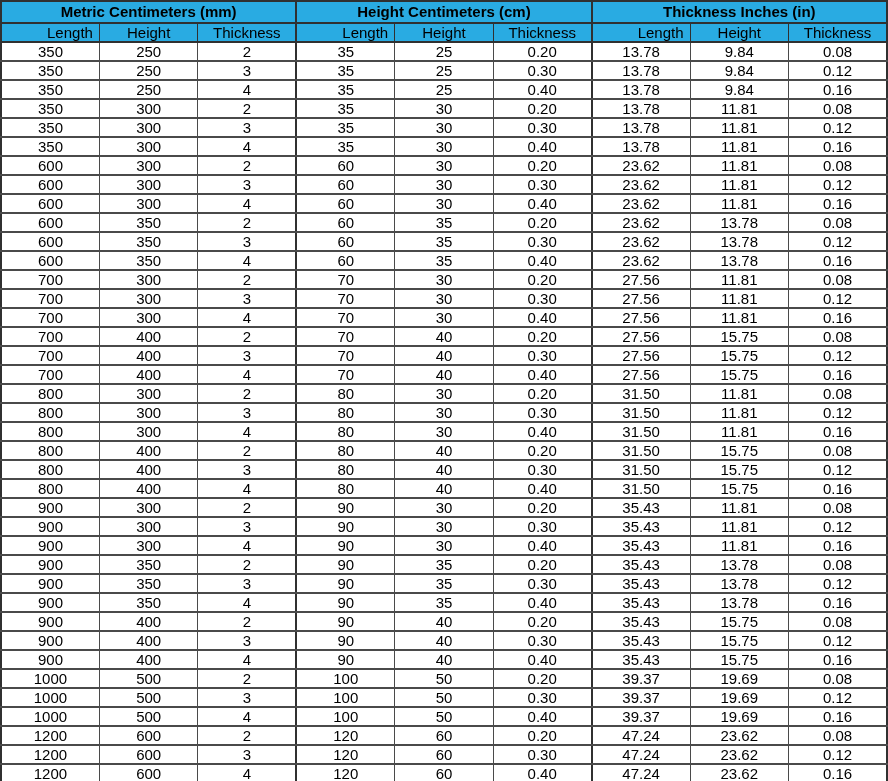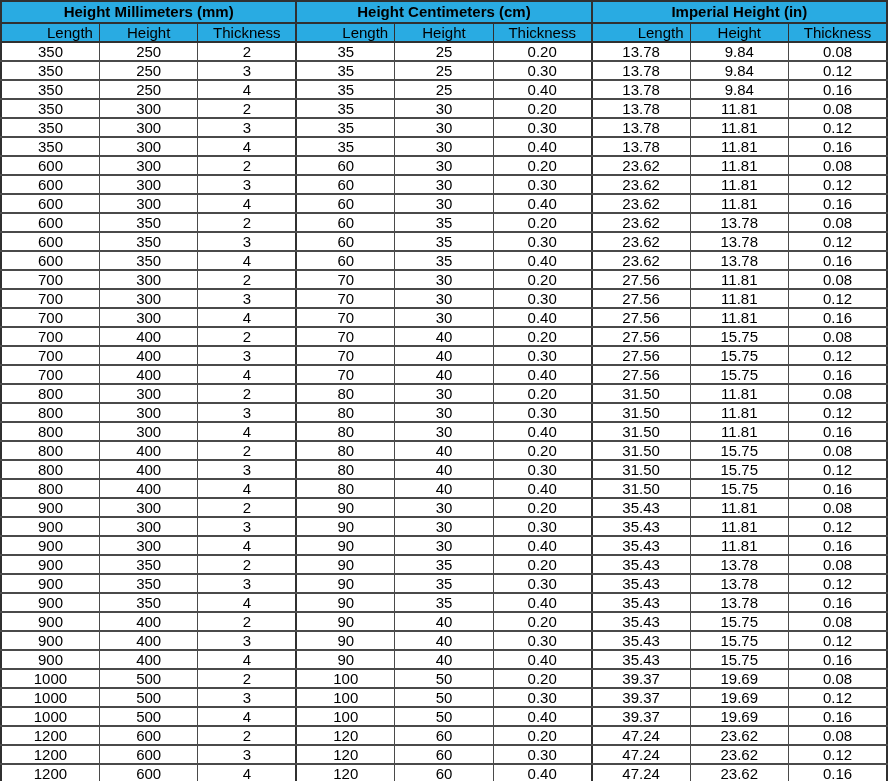--- a/index.html
+++ b/index.html
@@ -75,23 +75,23 @@
       <col>
       <col>
       <col>
       <col>
       <col>
       <col>
       <col>
   </colgroup>
   <thead>
     <tr class="group-row">
-      <th colspan="3">Height Millimeters (mm)</th>
+      <th colspan="3">Metric Centimeters (mm)</th>
       <th colspan="3">Height Centimeters (cm)</th>
-      <th colspan="3">Imperial Height (in)</th>
+      <th colspan="3">Thickness Inches (in)</th>
     </tr>
     <tr class="col-row">
       <th class="gstart">Length</th>
       <th>Height</th>
       <th>Thickness</th>
       <th class="gstart">Length</th>
       <th>Height</th>
       <th>Thickness</th>
       <th class="gstart">Length</th>
       <th>Height</th>

